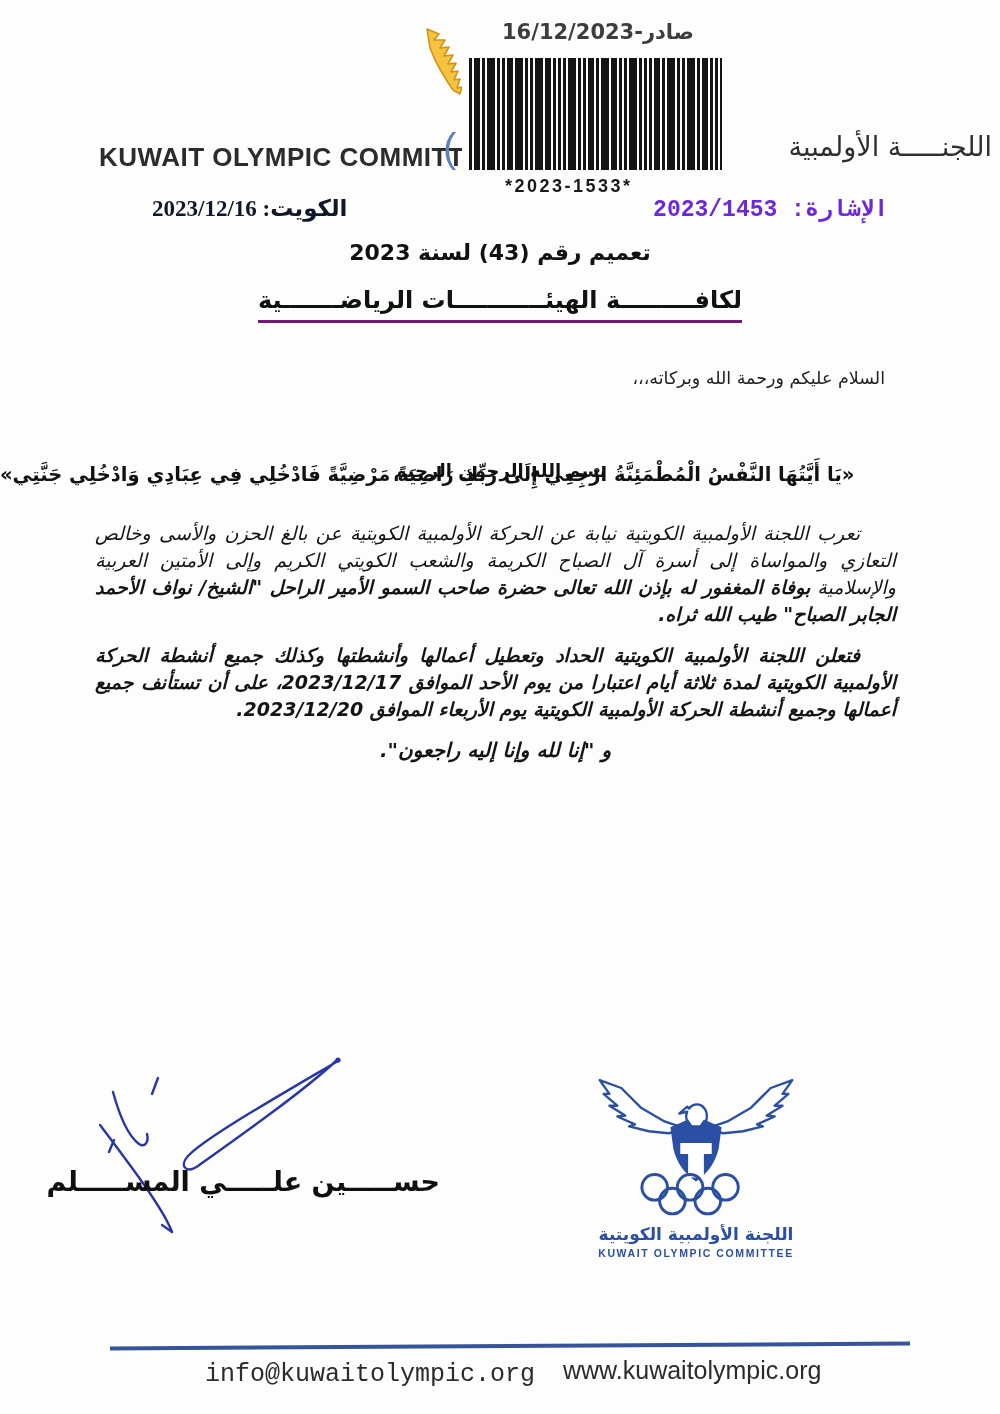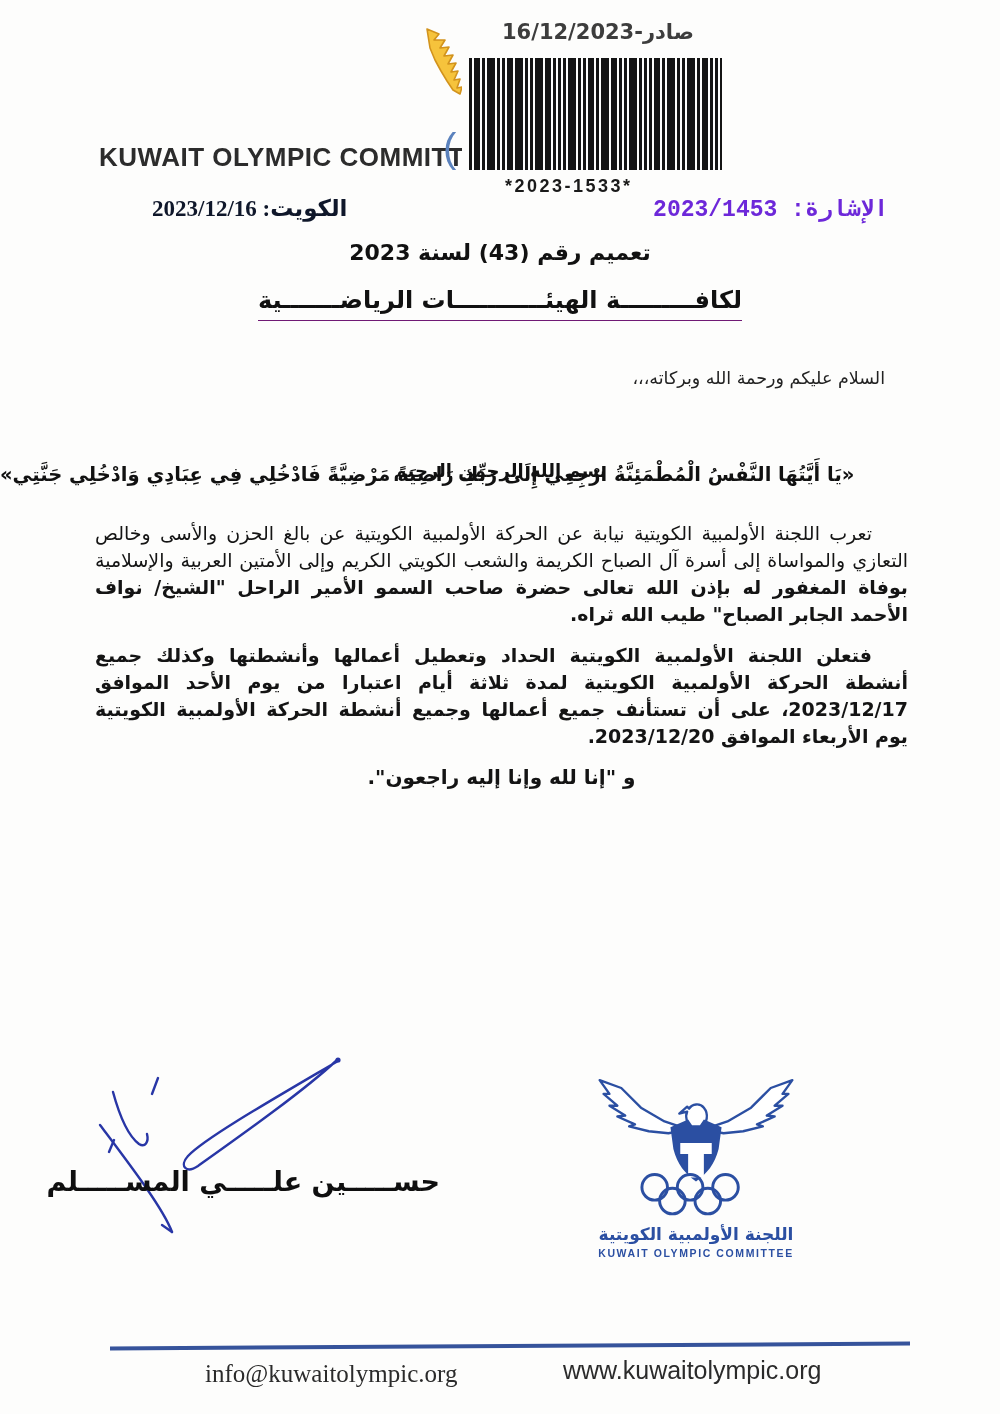--- a/index.html
+++ b/index.html
@@ -66,21 +66,21 @@
   
   .title1{
     position:absolute;top:240px;left:0;width:100%;
     direction:rtl;text-align:center;
     font-size:22px;font-weight:700;color:#111;
   }
   .title2-row{position:absolute;top:286px;left:0;width:100%;text-align:center;}
   .title2{
     display:inline-block;direction:rtl;
     font-size:24px;font-weight:700;color:#111;
-    border-bottom:1px solid #701a75;padding-bottom:6px;
+    border-bottom:3px solid #701a75;padding-bottom:6px;
   }
   .greeting{
     position:absolute;top:368px;right:115px;
     direction:rtl;font-size:17.5px;color:#222;
   }
   .basmala{
     position:absolute;top:436px;left:0;width:100%;
     direction:rtl;text-align:center;
     font-size:18px;font-weight:700;color:#111;margin-top:24px;
   }
@@ -88,21 +88,21 @@
     position:absolute;top:463px;left:0;width:100%;
     direction:rtl;text-align:left;
     font-size:19.5px;font-weight:700;color:#111;
   }
   
   .body-block{
     position:absolute;top:520px;left:95px;right:88px;
     direction:rtl;text-align:justify;
     font-size:19px;line-height:27px;color:#141414;
   }
-  .body-block p{margin:0 4px 14px 0;text-indent:36px;}
+  .body-block p{margin:0 16px 14px 0;text-indent:36px;font-style:italic;}
   .bold{font-weight:700;}
   .closing{
     margin-top:20px;text-align:center;text-indent:0 !important;
     font-weight:700;font-size:20px;
   }
   
   .sig-svg{position:absolute;left:75px;top:1040px;}
   .sig-name{
     position:absolute;left:105px;top:1166px;width:335px;
     direction:rtl;text-align:center;white-space:nowrap;
@@ -124,40 +124,41 @@
     font-size:10.5px;font-weight:700;letter-spacing:1.6px;color:#2b4fa2;
     margin-top:3px;white-space:nowrap;
   }
   
   .footer-line{
     position:absolute;left:110px;top:1344px;width:800px;height:4px;
     background:#36539b;transform:rotate(-0.35deg);
   }
   .footer-email{
     position:absolute;left:205px;top:1360px;
-    font-family:Liberation Serif, serif;
+    font-family:Liberation Mono, monospace;
     font-size:25px;color:#2b2b2b;
   }
   .footer-site{
     position:absolute;left:563px;top:1356px;
     font-family:"Liberation Sans",sans-serif;
     font-size:25px;color:#2b2b2b;
   }
 </style>
 </head>
 <body>
 
 <div class="page">
 
   <div class="stamp-date">صادر-16/12/2023</div>
 
   <svg class="feather" viewBox="0 0 50 70">
     <path d="M10,3 L22,8 L17,14 L28,14 L23,22 L32,21 L27,30 L36,29 L31,38 L39,37 L34,46 L41,45 L37,54 L43,53 L40,62 L45,61 L43,68 L36,64 L30,55 L24,45 L18,34 L13,22 Z" fill="#f6c33c" stroke="#d2931d" stroke-width="1.6" stroke-linejoin="round"></path>
   </svg>
 
+  <div class="committee-arabic">اللجنـــــة الأولمبية</div>
 
   <div class="logo-arc">(</div>
 
   <div class="barcode-wrap">
     <div class="barcode-bars" id="barcode"><span class="bar" style="width:3px;margin-right:2px"></span><span class="bar" style="width:6px;margin-right:2px"></span><span class="bar" style="width:3px;margin-right:2px"></span><span class="bar" style="width:8px;margin-right:2px"></span><span class="bar" style="width:3px;margin-right:2px"></span><span class="bar" style="width:3px;margin-right:2px"></span><span class="bar" style="width:6px;margin-right:2px"></span><span class="bar" style="width:8px;margin-right:2px"></span><span class="bar" style="width:3px;margin-right:2px"></span><span class="bar" style="width:3px;margin-right:2px"></span><span class="bar" style="width:8px;margin-right:2px"></span><span class="bar" style="width:6px;margin-right:2px"></span><span class="bar" style="width:3px;margin-right:2px"></span><span class="bar" style="width:3px;margin-right:2px"></span><span class="bar" style="width:3px;margin-right:2px"></span><span class="bar" style="width:8px;margin-right:2px"></span><span class="bar" style="width:3px;margin-right:2px"></span><span class="bar" style="width:3px;margin-right:2px"></span><span class="bar" style="width:6px;margin-right:2px"></span><span class="bar" style="width:3px;margin-right:2px"></span><span class="bar" style="width:8px;margin-right:2px"></span><span class="bar" style="width:6px;margin-right:2px"></span><span class="bar" style="width:3px;margin-right:2px"></span><span class="bar" style="width:3px;margin-right:2px"></span><span class="bar" style="width:8px;margin-right:2px"></span><span class="bar" style="width:3px;margin-right:2px"></span><span class="bar" style="width:3px;margin-right:2px"></span><span class="bar" style="width:3px;margin-right:2px"></span><span class="bar" style="width:6px;margin-right:2px"></span><span class="bar" style="width:3px;margin-right:2px"></span><span class="bar" style="width:8px;margin-right:2px"></span><span class="bar" style="width:3px;margin-right:2px"></span><span class="bar" style="width:3px;margin-right:2px"></span><span class="bar" style="width:8px;margin-right:2px"></span><span class="bar" style="width:3px;margin-right:2px"></span><span class="bar" style="width:6px;margin-right:2px"></span><span class="bar" style="width:3px;margin-right:2px"></span><span class="bar" style="width:3px;margin-right:2px"></span><span class="bar" style="width:3px;margin-right:2px"></span></div>
   </div>
   <div class="barcode-value">*2023-1533*</div>
 
   <div class="committee-latin">KUWAIT OLYMPIC COMMITTEE</div>
 

